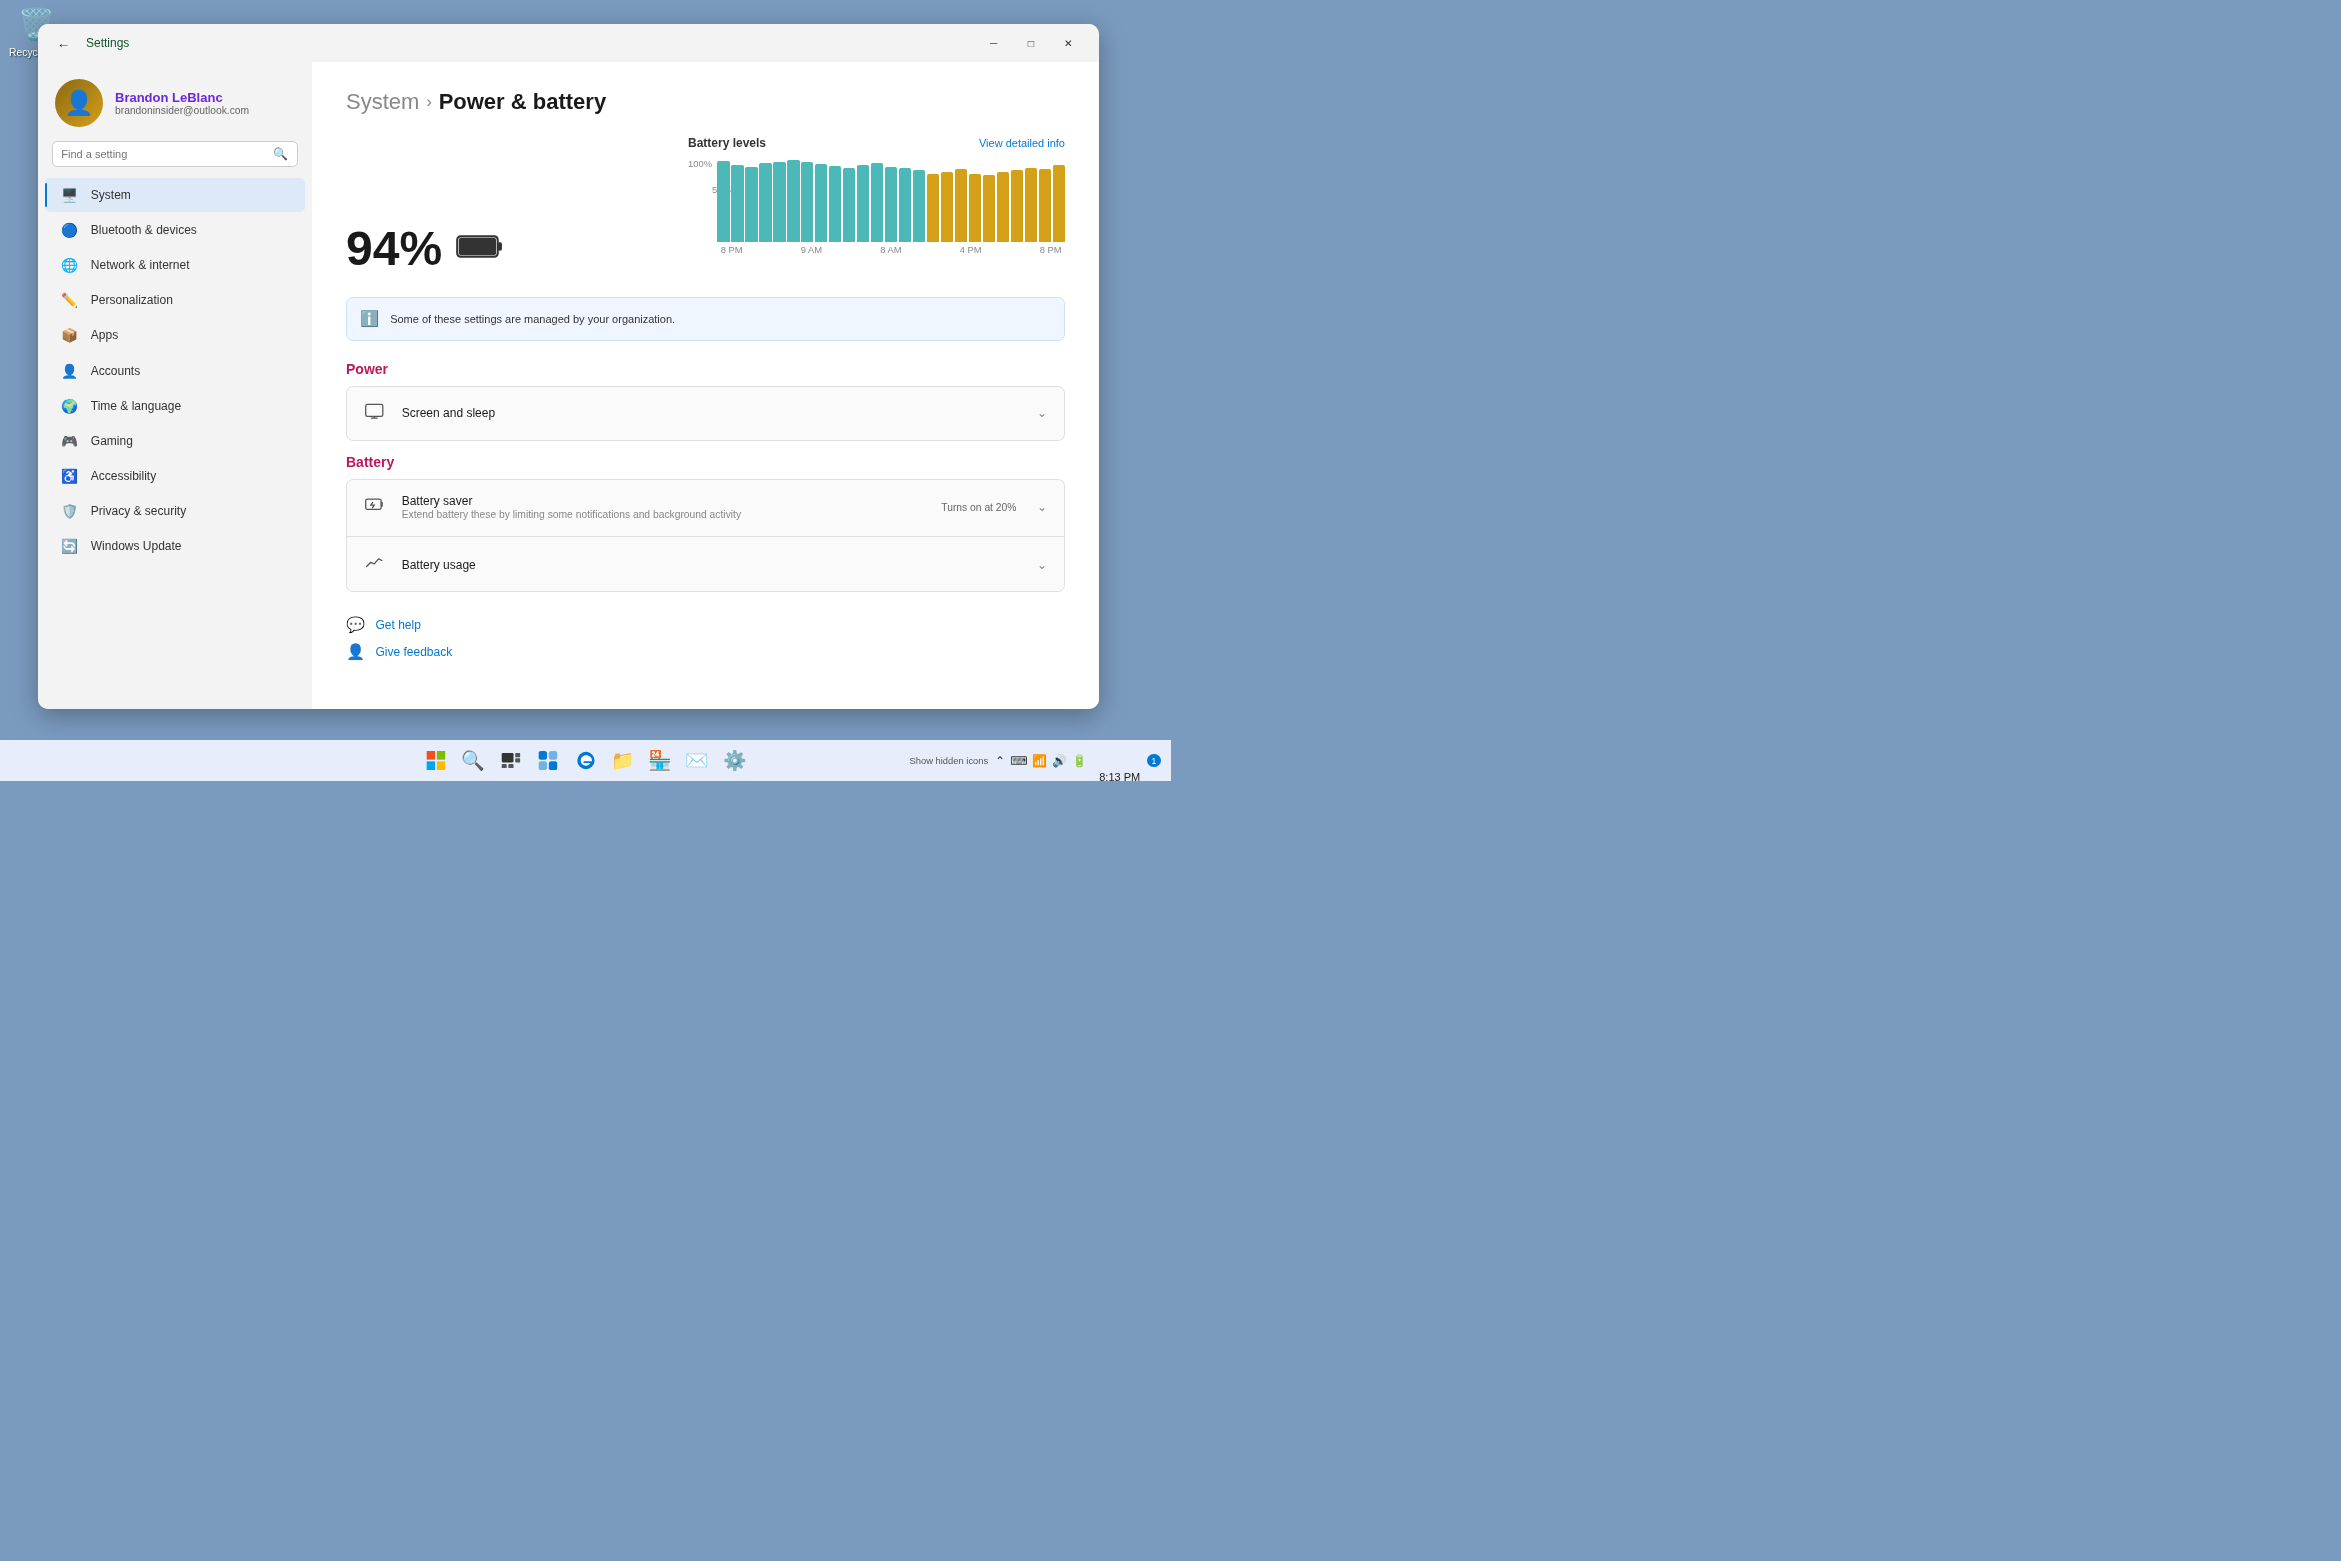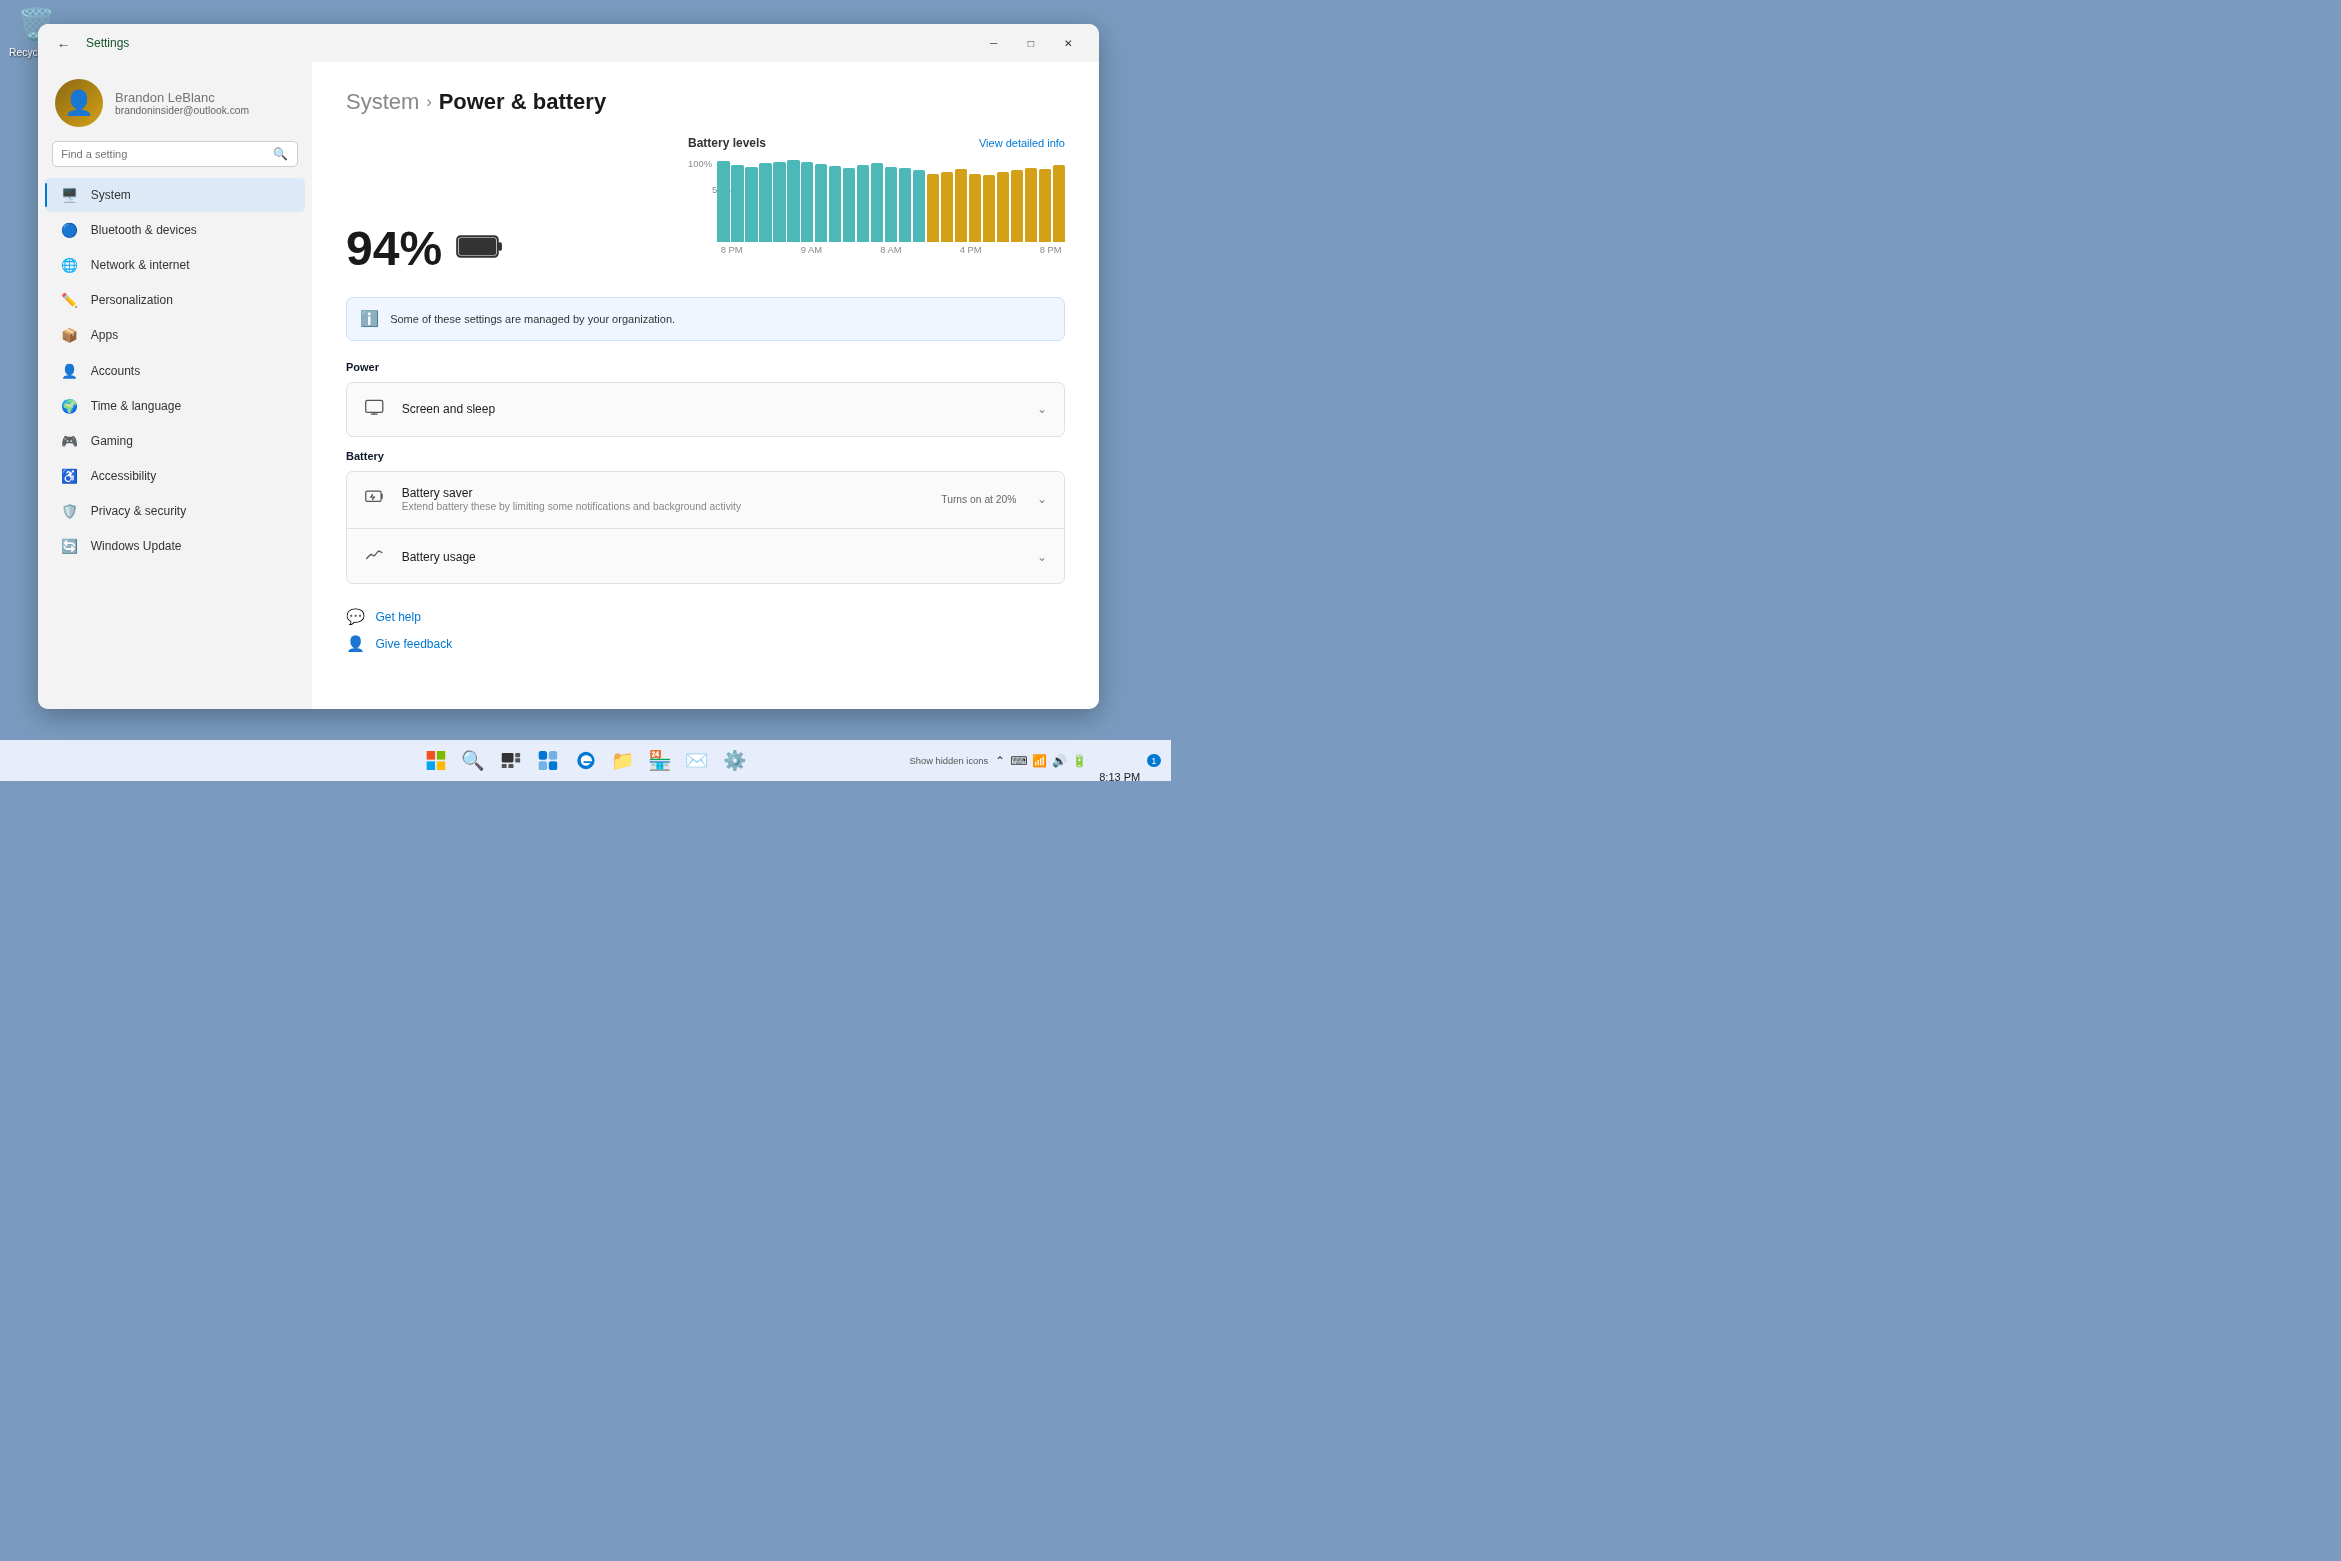--- a/index.html
+++ b/index.html
@@ -144,22 +144,22 @@
       background: linear-gradient(135deg, #8B6914, #D4A017);
       overflow: hidden;
       flex-shrink: 0;
       display: flex;
       align-items: center;
       justify-content: center;
       font-size: 20.5px;
     }
     .profile-info .name {
       font-size: 13px;
-      font-weight: 400;
-      color: #737373;
+      font-weight: 700;
+      color: #6d28d9;
     }
     .profile-info .email {
       font-size: 10.3px;
       color: #666;
     }
 
     
     .search-box {
       margin: 0 13.7px 10.3px 13.7px;
       display: flex;
@@ -318,23 +318,23 @@
       border: 0.9px solid #cde0f8;
       border-radius: 6.8px;
       padding: 12px 13.7px;
       margin-bottom: 20.5px;
     }
     .info-icon { color: #0078d4; font-size: 15.4px; }
     .info-text { font-size: 11px; color: #333; }
 
     
     .section-label {
-      font-size: 11px;
+      font-size: 14px;
       font-weight: 600;
-      color: #0f172a;
+      color: #be185d;
       margin-bottom: 8.6px;
       margin-top: 3.4px;
     }
 
     
     .settings-card {
       border: 0.9px solid #e0e0e0;
       border-radius: 6.8px;
       background: #fafafa;
       margin-bottom: 6.8px;

